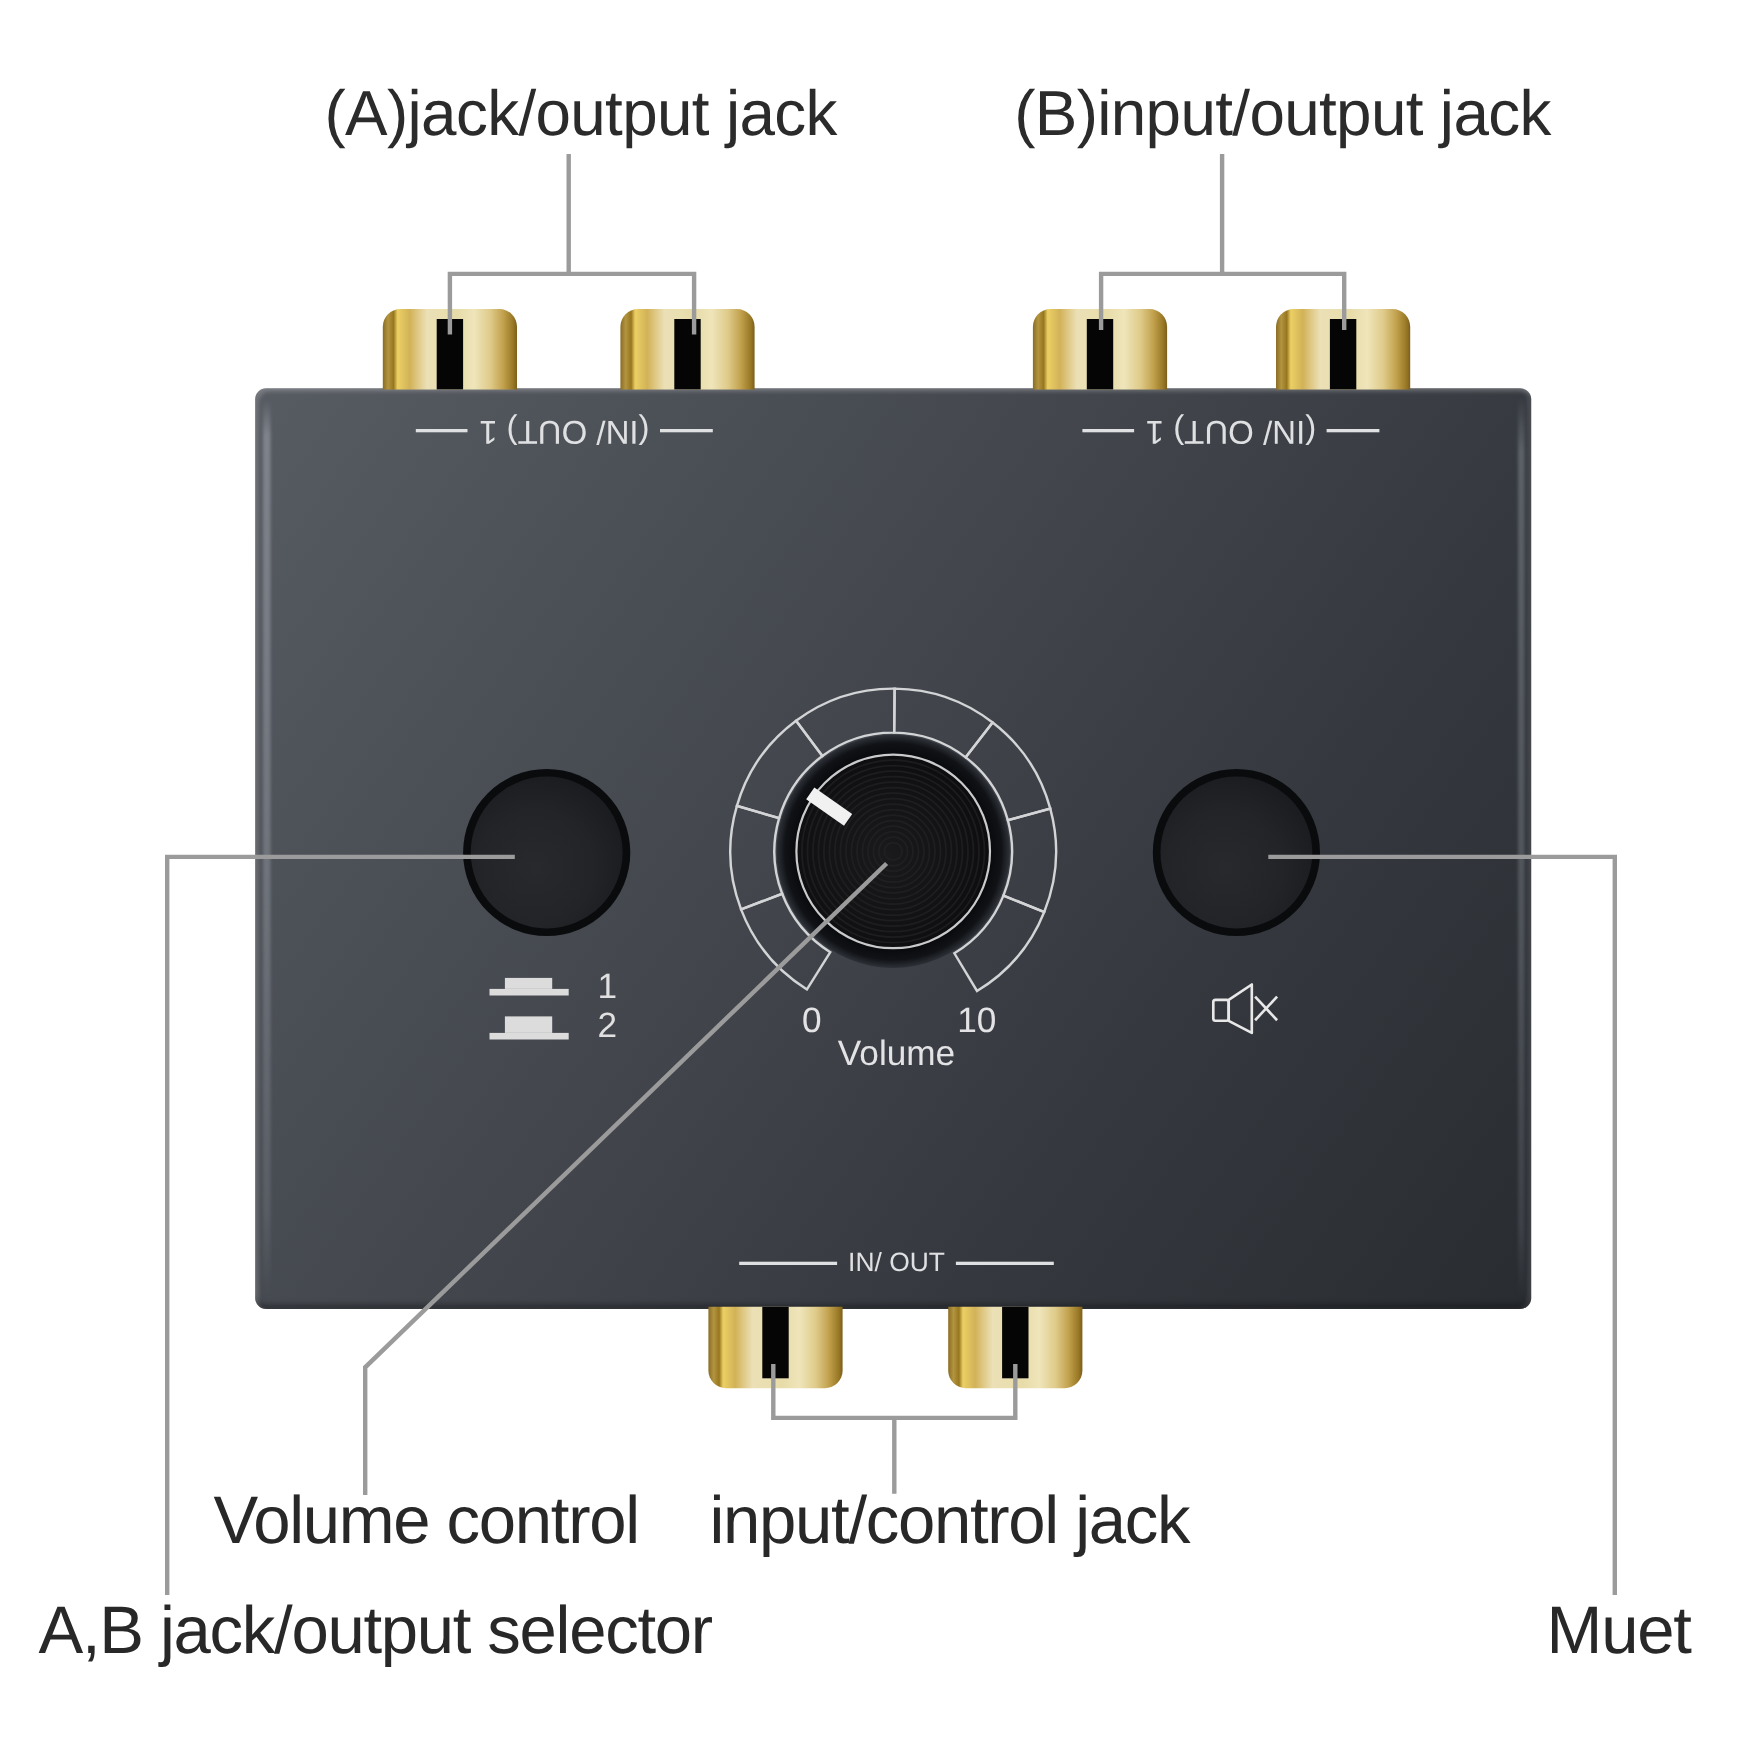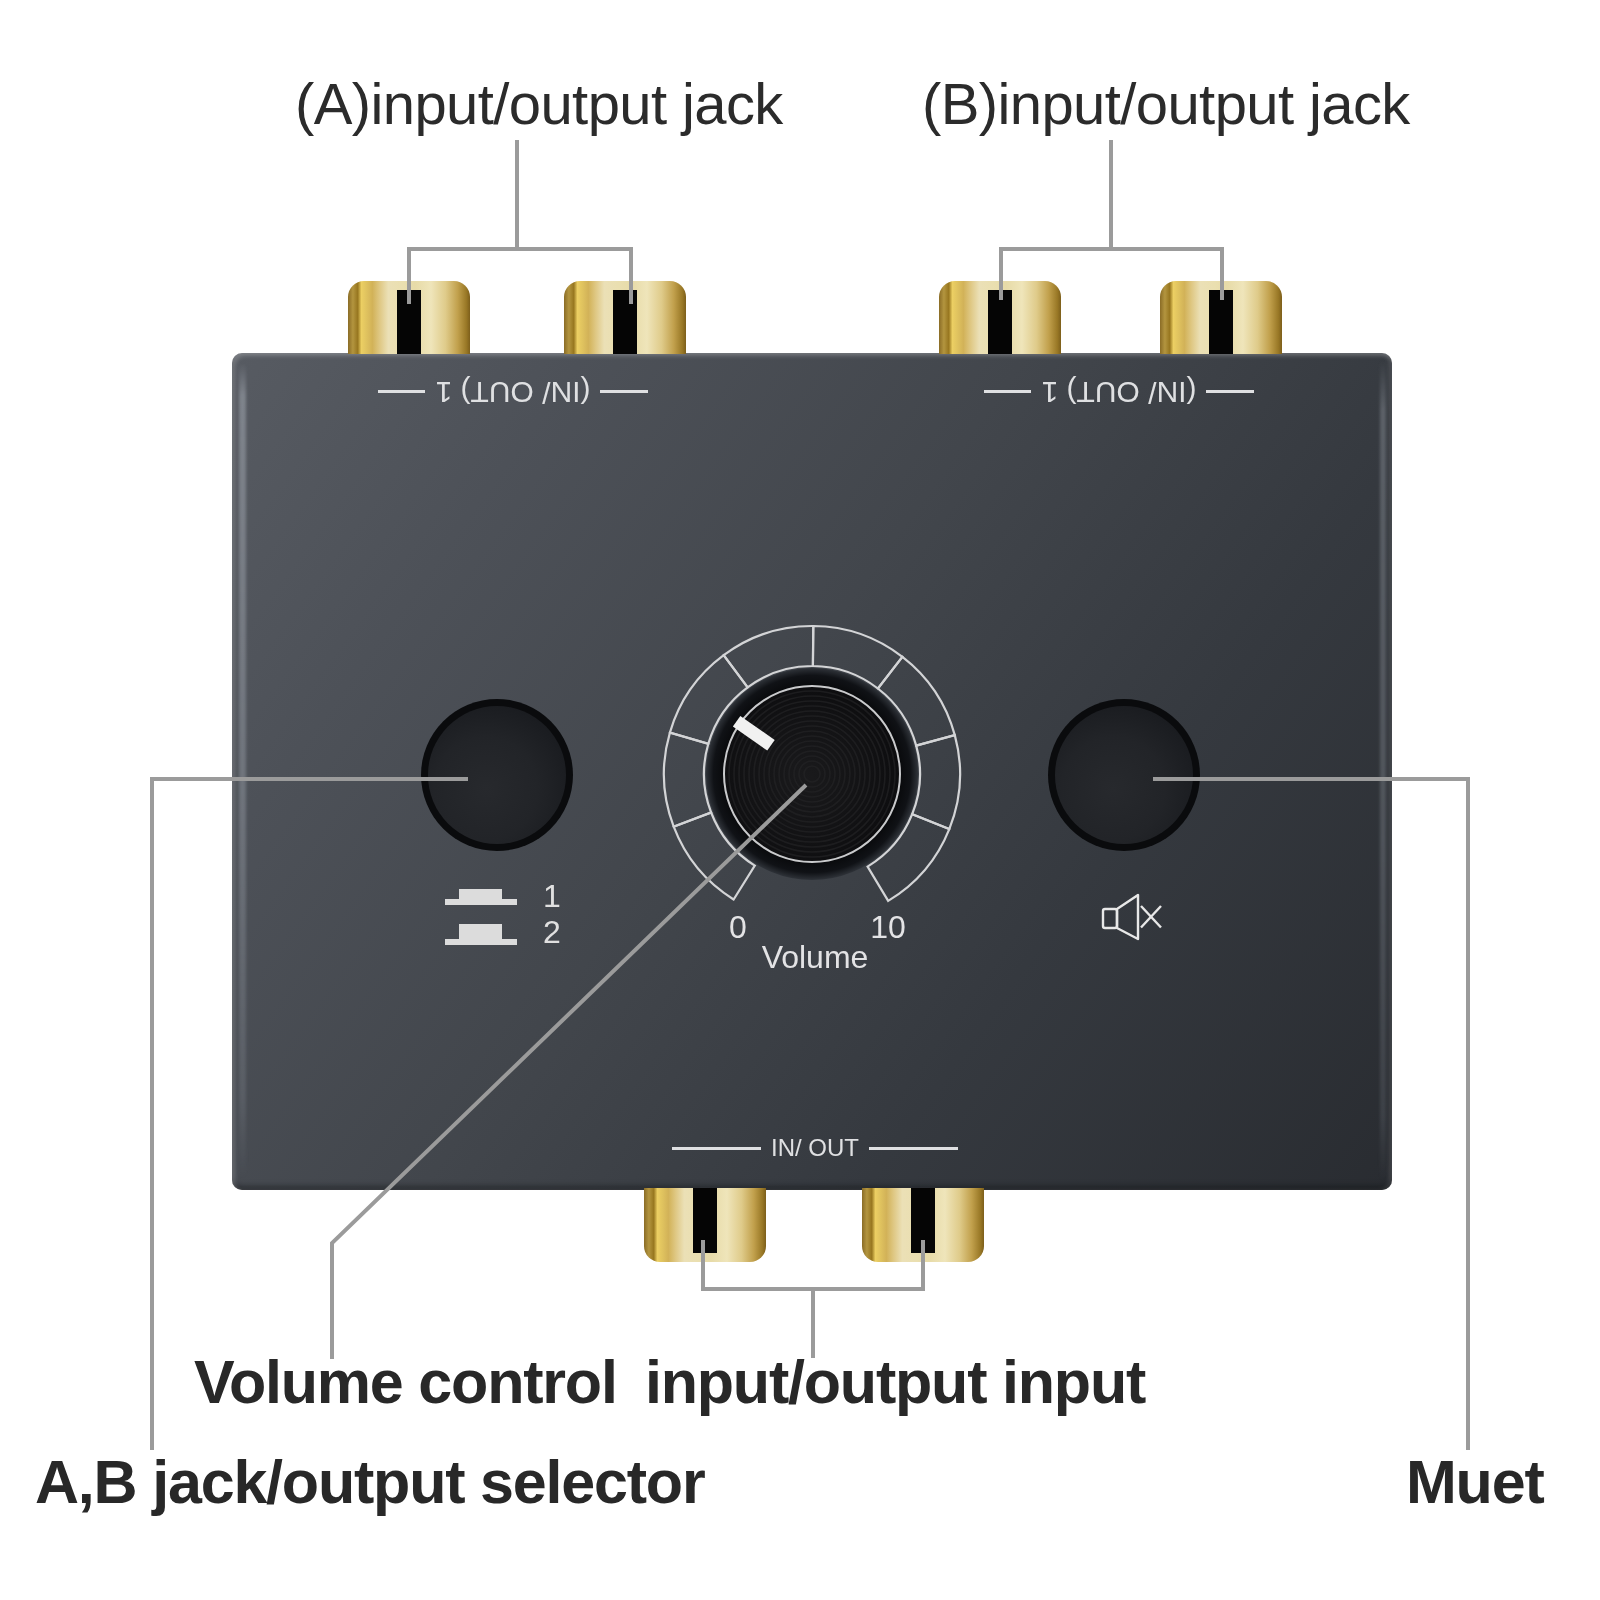--- a/index.html
+++ b/index.html
@@ -1,21 +1,21 @@
 <!DOCTYPE html>
 <html><head>
 <meta charset="utf-8">
 <style>
   html,body{margin:0;padding:0;}
   *{-webkit-font-smoothing:antialiased;}
   body{width:1600px;height:1600px;background:#ffffff;position:relative;overflow:hidden;
        font-family:"Liberation Sans", sans-serif;}
   .abs{position:absolute;}
   .lbl{color:#2b2b2b;font-size:58px;letter-spacing:-0.6px;white-space:nowrap;line-height:1;}
-  .lbl2{color:#282828;font-size:61px;letter-spacing:-1.2px;white-space:nowrap;line-height:1;font-weight:bold;}
+  .lbl2{color:#282828;font-size:61px;letter-spacing:-1.2px;white-space:nowrap;line-height:1;}
   #body{left:232px;top:353px;width:1160px;height:837px;border-radius:10px;overflow:hidden;
         background:linear-gradient(126deg,#575b62 0%,#4d5158 20%,#42464c 45%,#35393f 70%,#292c31 100%);
         box-shadow:inset 3px 3px 4px rgba(255,255,255,0.20), inset -3px 0 4px rgba(255,255,255,0.13), inset 0 -5px 6px -2px rgba(8,9,11,0.55);
         z-index:1;}
   .jack{z-index:1;
         background:linear-gradient(90deg,#8a6c26 0%,#b3953f 4%,#97761f 8%,#eccf63 11%,#e0c35f 15%,#d2b258 20%,#dfc884 26%,#ebe0b6 33%,#eadfb0 45%,#e7dba8 55%,#efe5ba 68%,#dfcb8a 80%,#c1a04c 90%,#997826 97%,#7d5f1b 100%);}
   .jtop{top:281px;height:73px;width:122px;border-radius:16px 16px 0 0;}
   .jbot{top:1188px;height:74px;width:122px;border-radius:0 0 16px 16px;}
   .stripe{position:absolute;width:24px;background:#050505;left:49px;}
   .jtop .stripe{top:9px;bottom:0;}
@@ -25,21 +25,21 @@
        background:radial-gradient(circle at 42% 60%, #27292d 0%, #222428 45%, #1a1c20 75%, #131418 100%);}
   .dtext{z-index:2;display:flex;align-items:center;justify-content:center;gap:10px;
          color:#dfe0e2;font-size:30px;line-height:1;white-space:nowrap;}
   .dash{display:block;height:3px;background:#dfe0e2;}
   #svg{left:0;top:0;z-index:3;}
   .blab{z-index:4;}
 </style>
 </head>
 <body>
 
-<div class="abs lbl" style="left:295px;top:75px;">(A)input/output jack</div>
+<div class="abs lbl" style="left:295px;top:75px;">(A)jack/output jack</div>
 <div class="abs lbl" style="left:922px;top:75px;">(B)input/output jack</div>
 
 <div class="abs" id="body">
   <div style="position:absolute;left:7px;top:10px;width:7px;height:815px;border-radius:4px;
        background:linear-gradient(180deg, rgba(150,156,165,0.0) 0%, rgba(160,166,175,0.55) 4%, rgba(150,156,165,0.45) 55%, rgba(140,146,155,0.25) 90%, rgba(140,146,155,0.0) 100%);
        filter:blur(1.5px);"></div>
   <div style="position:absolute;right:6px;top:8px;width:6px;height:820px;border-radius:4px;
        background:linear-gradient(180deg, rgba(150,156,165,0.0) 0%, rgba(150,156,164,0.40) 6%, rgba(140,146,155,0.35) 60%, rgba(130,136,145,0.22) 92%, rgba(130,136,145,0.0) 100%);
        filter:blur(1.5px);"></div>
 </div>
@@ -159,15 +159,15 @@
     <path d="M517,140 V249 M409,304 V249 H631 V304"></path>
     <path d="M1111,140 V249 M1001,300 V249 H1222 V300"></path>
     <path d="M468,779 H152 V1450"></path>
     <path d="M1153,779 H1468 V1450"></path>
     <path d="M806,785 L332,1243 V1359"></path>
     <path d="M703,1240 V1289 H923 V1240 M813,1289 V1358"></path>
   </g>
 </svg>
 
 <div class="abs lbl2 blab" style="left:194px;top:1352px;">Volume control</div>
-<div class="abs lbl2 blab" style="left:645px;top:1352px;">input/output input</div>
+<div class="abs lbl2 blab" style="left:645px;top:1352px;">input/control jack</div>
 <div class="abs lbl2 blab" style="left:35px;top:1452px;">A,B jack/output selector</div>
 <div class="abs lbl2 blab" style="left:1406px;top:1452px;text-align:right;">Muet</div>
 
 </body></html>

